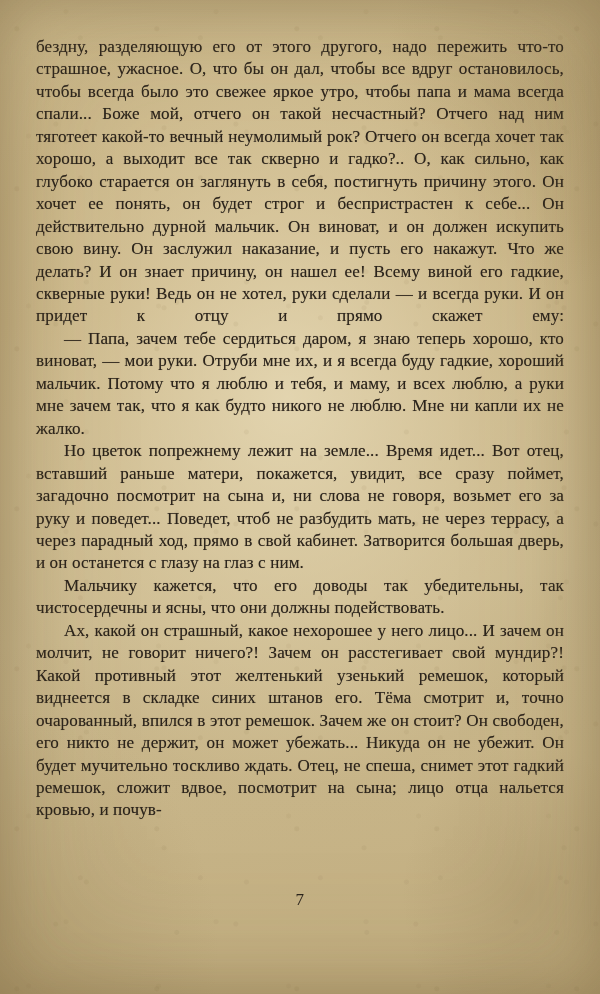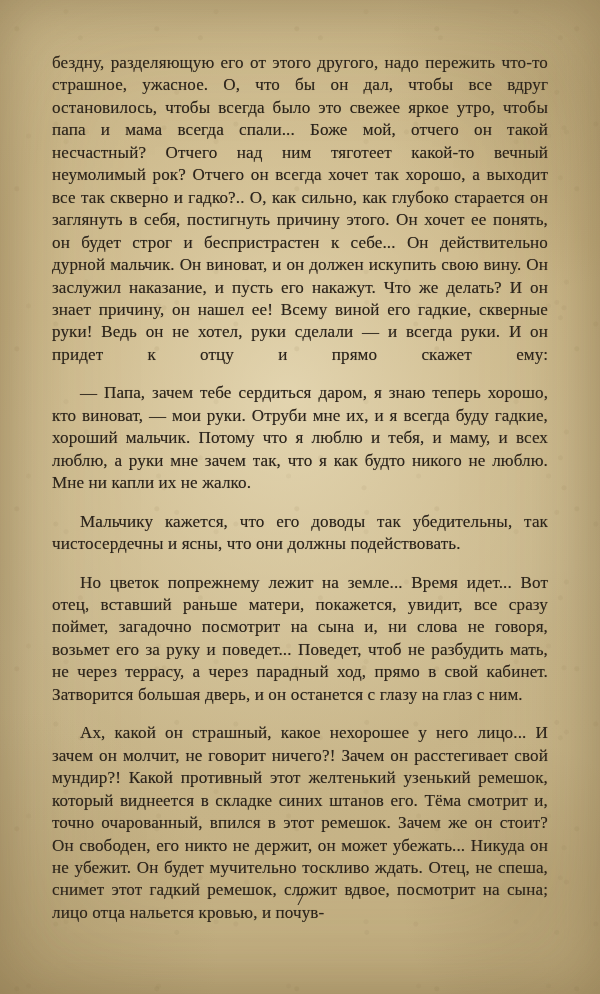--- a/index.html
+++ b/index.html
@@ -60,21 +60,21 @@
     width: 528px;
     color: #2b241c;
     font-size: 17.1px;
     line-height: 22.45px;
     text-align: justify;
     text-justify: inter-word;
     letter-spacing: 0.1px;
     text-shadow: 0 0 0.7px rgba(50,38,22,0.45);
   }
   #text-block p {
-    margin: 16px;
+    margin: 0;
     text-align: justify;
   }
   p.indent {
     text-indent: 28px;
   }
   p.gap {
     margin-top: 20px;
   }
   
   .stretch {
@@ -93,22 +93,22 @@
   }
 </style>
 </head>
 <body>
 
 <div id="page">
 
   <div id="text-block">
     <p class="stretch">бездну, разделяющую его от этого другого, надо пережить что-то страшное, ужасное. О, что бы он дал, чтобы все вдруг остановилось, чтобы всегда было это свежее яркое утро, чтобы папа и мама всегда спали... Боже мой, отчего он такой несчастный? Отчего над ним тяготеет какой-то вечный неумолимый рок? Отчего он всегда хочет так хорошо, а выходит все так скверно и гадко?.. О, как сильно, как глубоко старается он заглянуть в себя, постигнуть причину этого. Он хочет ее понять, он будет строг и беспристрастен к себе... Он действительно дурной мальчик. Он виноват, и он должен искупить свою вину. Он заслужил наказание, и пусть его накажут. Что же делать? И он знает причину, он нашел ее! Всему виной его гадкие, скверные руки! Ведь он не хотел, руки сделали — и всегда руки. И он придет к отцу и прямо скажет ему:</p>
     <p class="indent">— Папа, зачем тебе сердиться даром, я знаю теперь хорошо, кто виноват, — мои руки. Отруби мне их, и я всегда буду гадкие, хороший мальчик. Потому что я люблю и тебя, и маму, и всех люблю, а руки мне зачем так, что я как будто никого не люблю. Мне ни капли их не жалко.</p>
+    <p class="indent gap">Но цветок попрежнему лежит на земле... Время идет... Вот отец, вставший раньше матери, покажется, увидит, все сразу поймет, загадочно посмотрит на сына и, ни слова не говоря, возьмет его за руку и поведет... Поведет, чтоб не разбудить мать, не через террасу, а через парадный ход, прямо в свой кабинет. Затворится большая дверь, и он останется с глазу на глаз с ним.</p>
     <p class="indent">Мальчику кажется, что его доводы так убедительны, так чистосердечны и ясны, что они должны подействовать.</p>
-    <p class="indent gap">Но цветок попрежнему лежит на земле... Время идет... Вот отец, вставший раньше матери, покажется, увидит, все сразу поймет, загадочно посмотрит на сына и, ни слова не говоря, возьмет его за руку и поведет... Поведет, чтоб не разбудить мать, не через террасу, а через парадный ход, прямо в свой кабинет. Затворится большая дверь, и он останется с глазу на глаз с ним.</p>
     <p class="indent">Ах, какой он страшный, какое нехорошее у него лицо... И зачем он молчит, не говорит ничего?! Зачем он расстегивает свой мундир?! Какой противный этот желтенький узенький ремешок, который виднеется в складке синих штанов его. Тёма смотрит и, точно очарованный, впился в этот ремешок. Зачем же он стоит? Он свободен, его никто не держит, он может убежать... Никуда он не убежит. Он будет мучительно тоскливо ждать. Отец, не спеша, снимет этот гадкий ремешок, сложит вдвое, посмотрит на сына; лицо отца нальется кровью, и почув-</p>
   </div>
 
   <div id="folio">7</div>
 
   <div id="grain"></div>
   <div id="edgeshade"></div>
 </div>
 
 </body></html>

